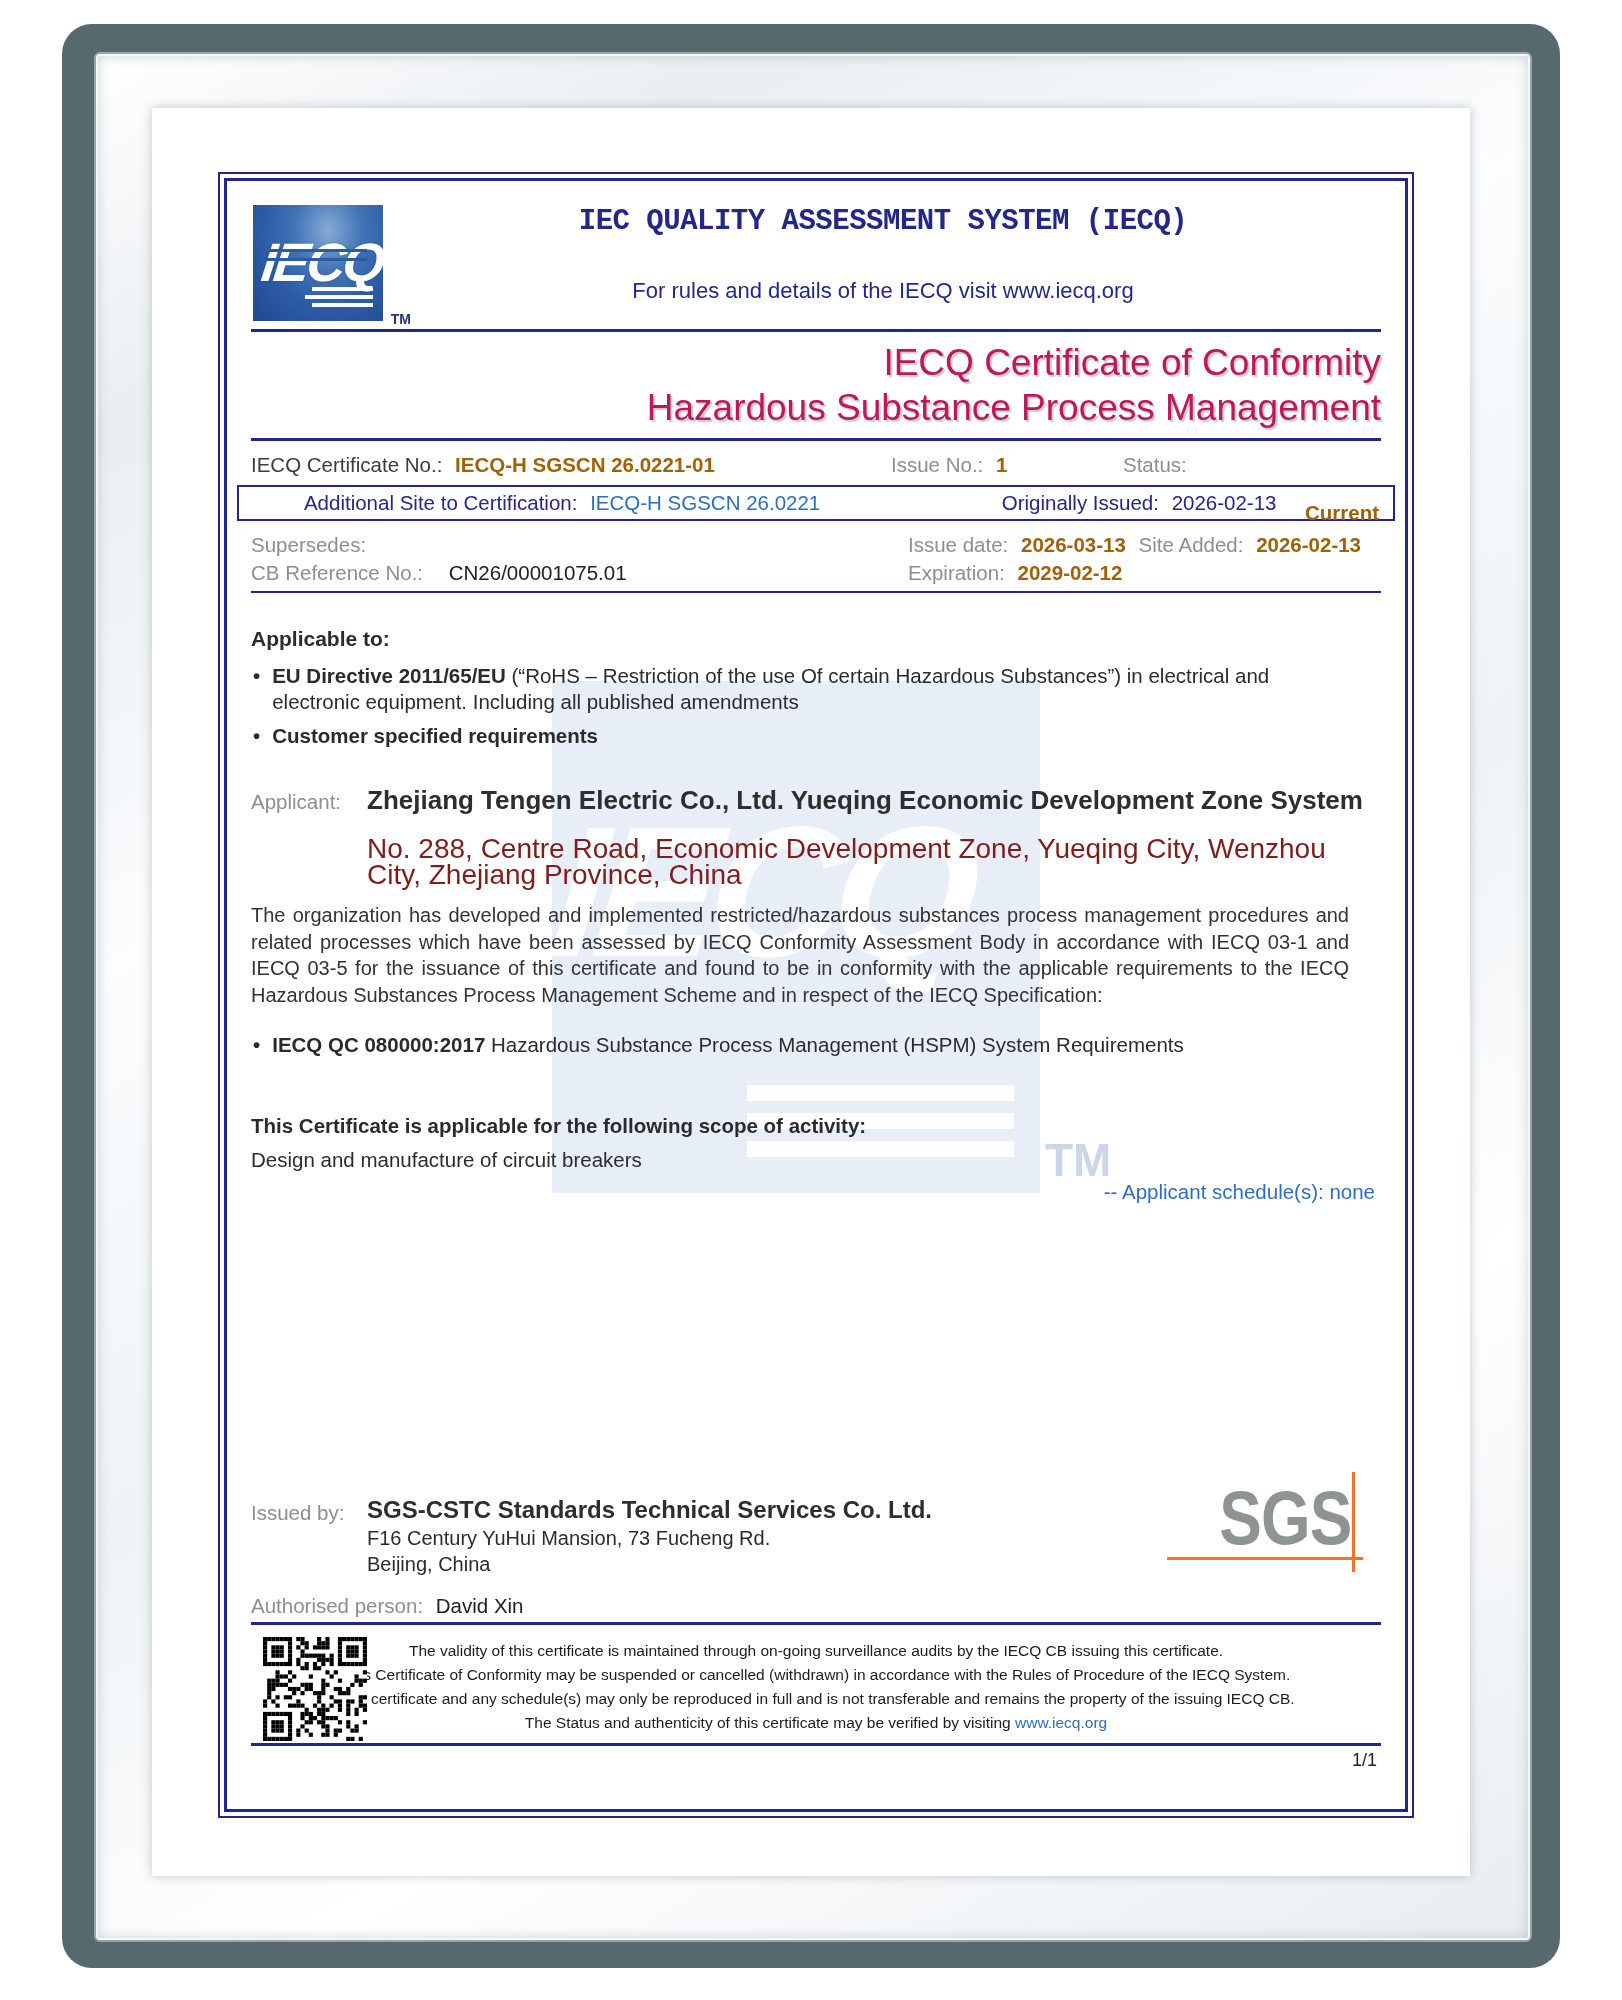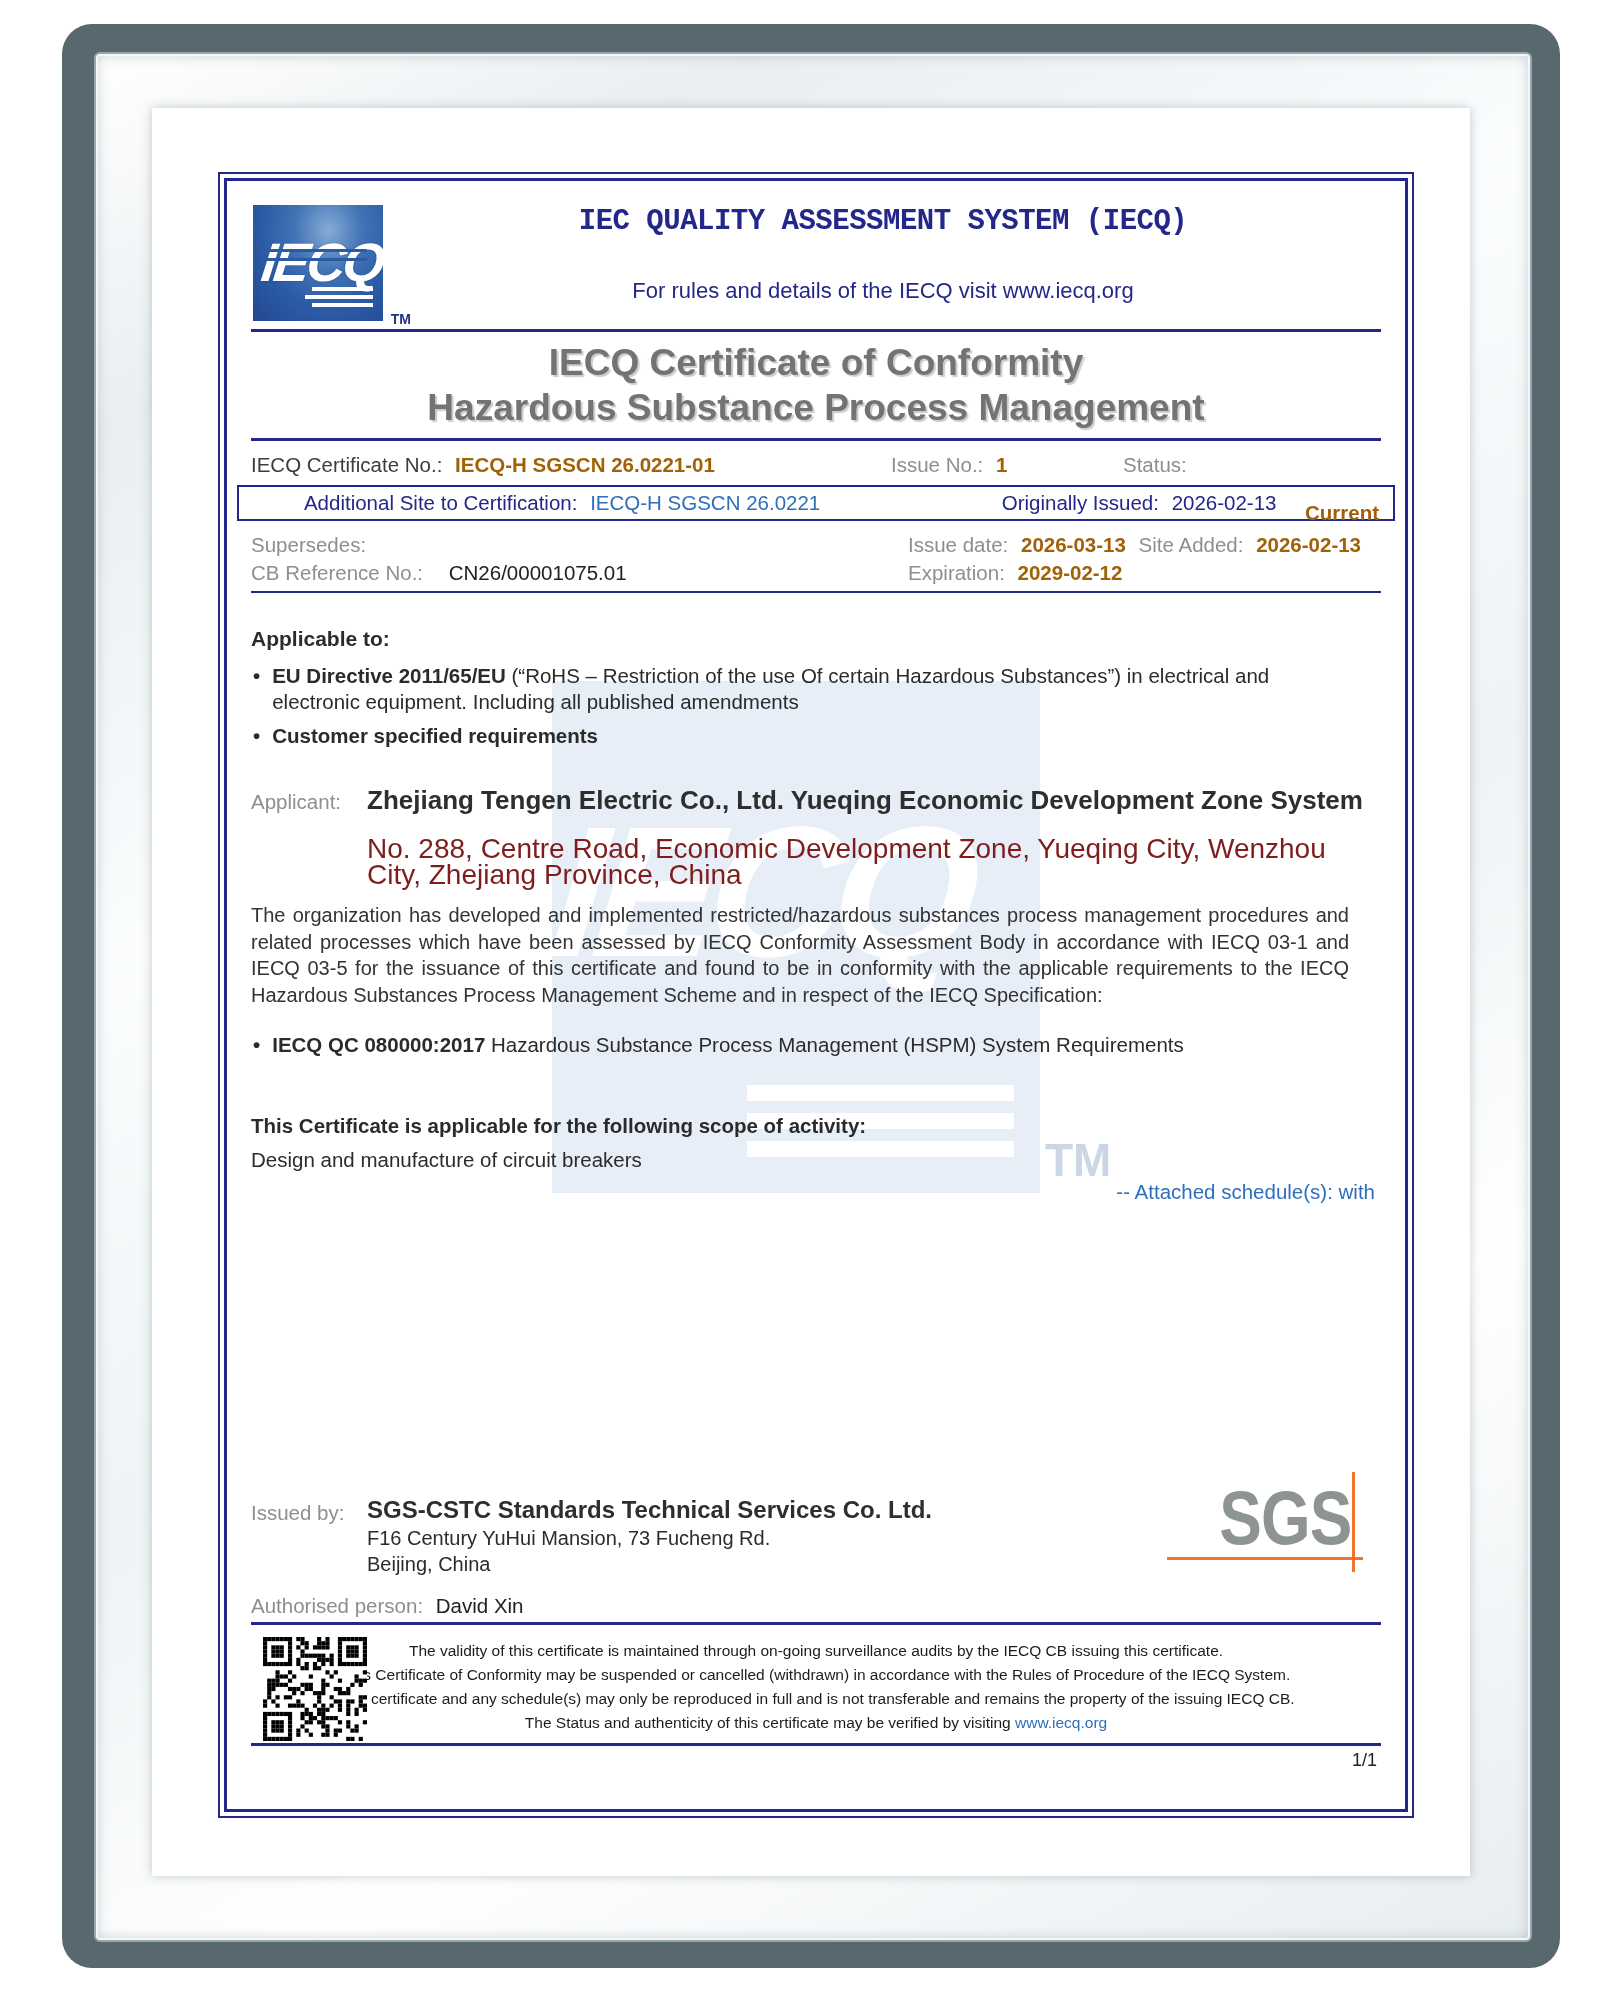--- a/index.html
+++ b/index.html
@@ -41,21 +41,21 @@
   .iecq-bar.g1{left:45%;right:10px;bottom:30px;} .iecq-bar.g2{left:40%;right:10px;bottom:22px;} .iecq-bar.g3{left:45%;right:10px;bottom:14px;}
   .logo-tm{position:absolute;right:-26px;bottom:-4px;font-size:14px;font-weight:bold;color:#24337e;}
   .head-titles{flex:1;text-align:center;}
   .head-title{font-size:29px;font-weight:bold;color:#23278a;letter-spacing:-.5px;font-family:Liberation Mono, monospace;}
   .head-sub{margin-top:40px;font-size:22px;color:#23278a;}
   
   .rule{background:#23278a;height:3px;}
   .rule-a{margin-top:6px;} .rule-b{margin-top:8px;} .rule-c{margin-top:6px;height:2px;}
   .rule-d{margin-top:4px;} .rule-e{margin-top:6px;}
   
-  .doc-title{font-size:37px;font-weight:bold;color:#737373;text-align:center;line-height:45px;
+  .doc-title{font-size:37px;font-weight:normal;color:#be185d;text-align:right;line-height:45px;
     text-shadow:2px 2px 1px rgba(110,110,110,.35);}
   .doc-title.t1{margin-top:8px;}
   
   .lbl-gray{color:#8e8e8e;} .lbl-dark{color:#3c3c3c;} .val-b{font-weight:bold;color:#a16207;margin-top:48px;} .val{color:#222;}
   .navy{color:#23278a;} .blue{color:#2e6fbd;}
   .row1{position:relative;margin-top:12px;height:24px;font-size:20.5px;}
   .row1 .g2{position:absolute;left:640px;top:0;}
   .row1 .g3{position:absolute;left:872px;right:2px;top:0;display:flex;justify-content:space-between;}
   .site-box{margin:8px -14px 0;height:32px;border:2px solid #23278a;display:flex;align-items:center;font-size:20.5px;}
   .site-box .sb-l{flex:0 0 56%;text-align:center;}
@@ -213,21 +213,21 @@
         </div>
 
         <div class="para">The organization has developed and implemented restricted/hazardous substances process management procedures and related processes which have been assessed by IECQ Conformity Assessment Body in accordance with IECQ 03-1 and IECQ 03-5 for the issuance of this certificate and found to be in conformity with the applicable requirements to the IECQ Hazardous Substances Process Management Scheme and in respect of the IECQ Specification:</div>
 
         <div class="bullet spec">
           <span><b>IECQ QC 080000:2017</b><span> Hazardous Substance Process Management (HSPM) System Requirements</span></span>
         </div>
 
         <div class="scope-h">This Certificate is applicable for the following scope of activity:</div>
         <div class="scope-v">Design and manufacture of circuit breakers</div>
-        <div class="attached">-- Attached schedule(s): with</div>
+        <div class="attached">-- Applicant schedule(s): none</div>
 
         <div class="issued">
           <div class="side-label">Issued by:</div>
           <div>
             <div class="iss-name">SGS-CSTC Standards Technical Services Co. Ltd.</div>
             <div class="iss-addr">F16 Century YuHui Mansion, 73 Fucheng Rd.</div>
             <div class="iss-addr">Beijing, China</div>
           </div>
           <div class="sgs">
             <div class="sgs-text">SGS</div>

